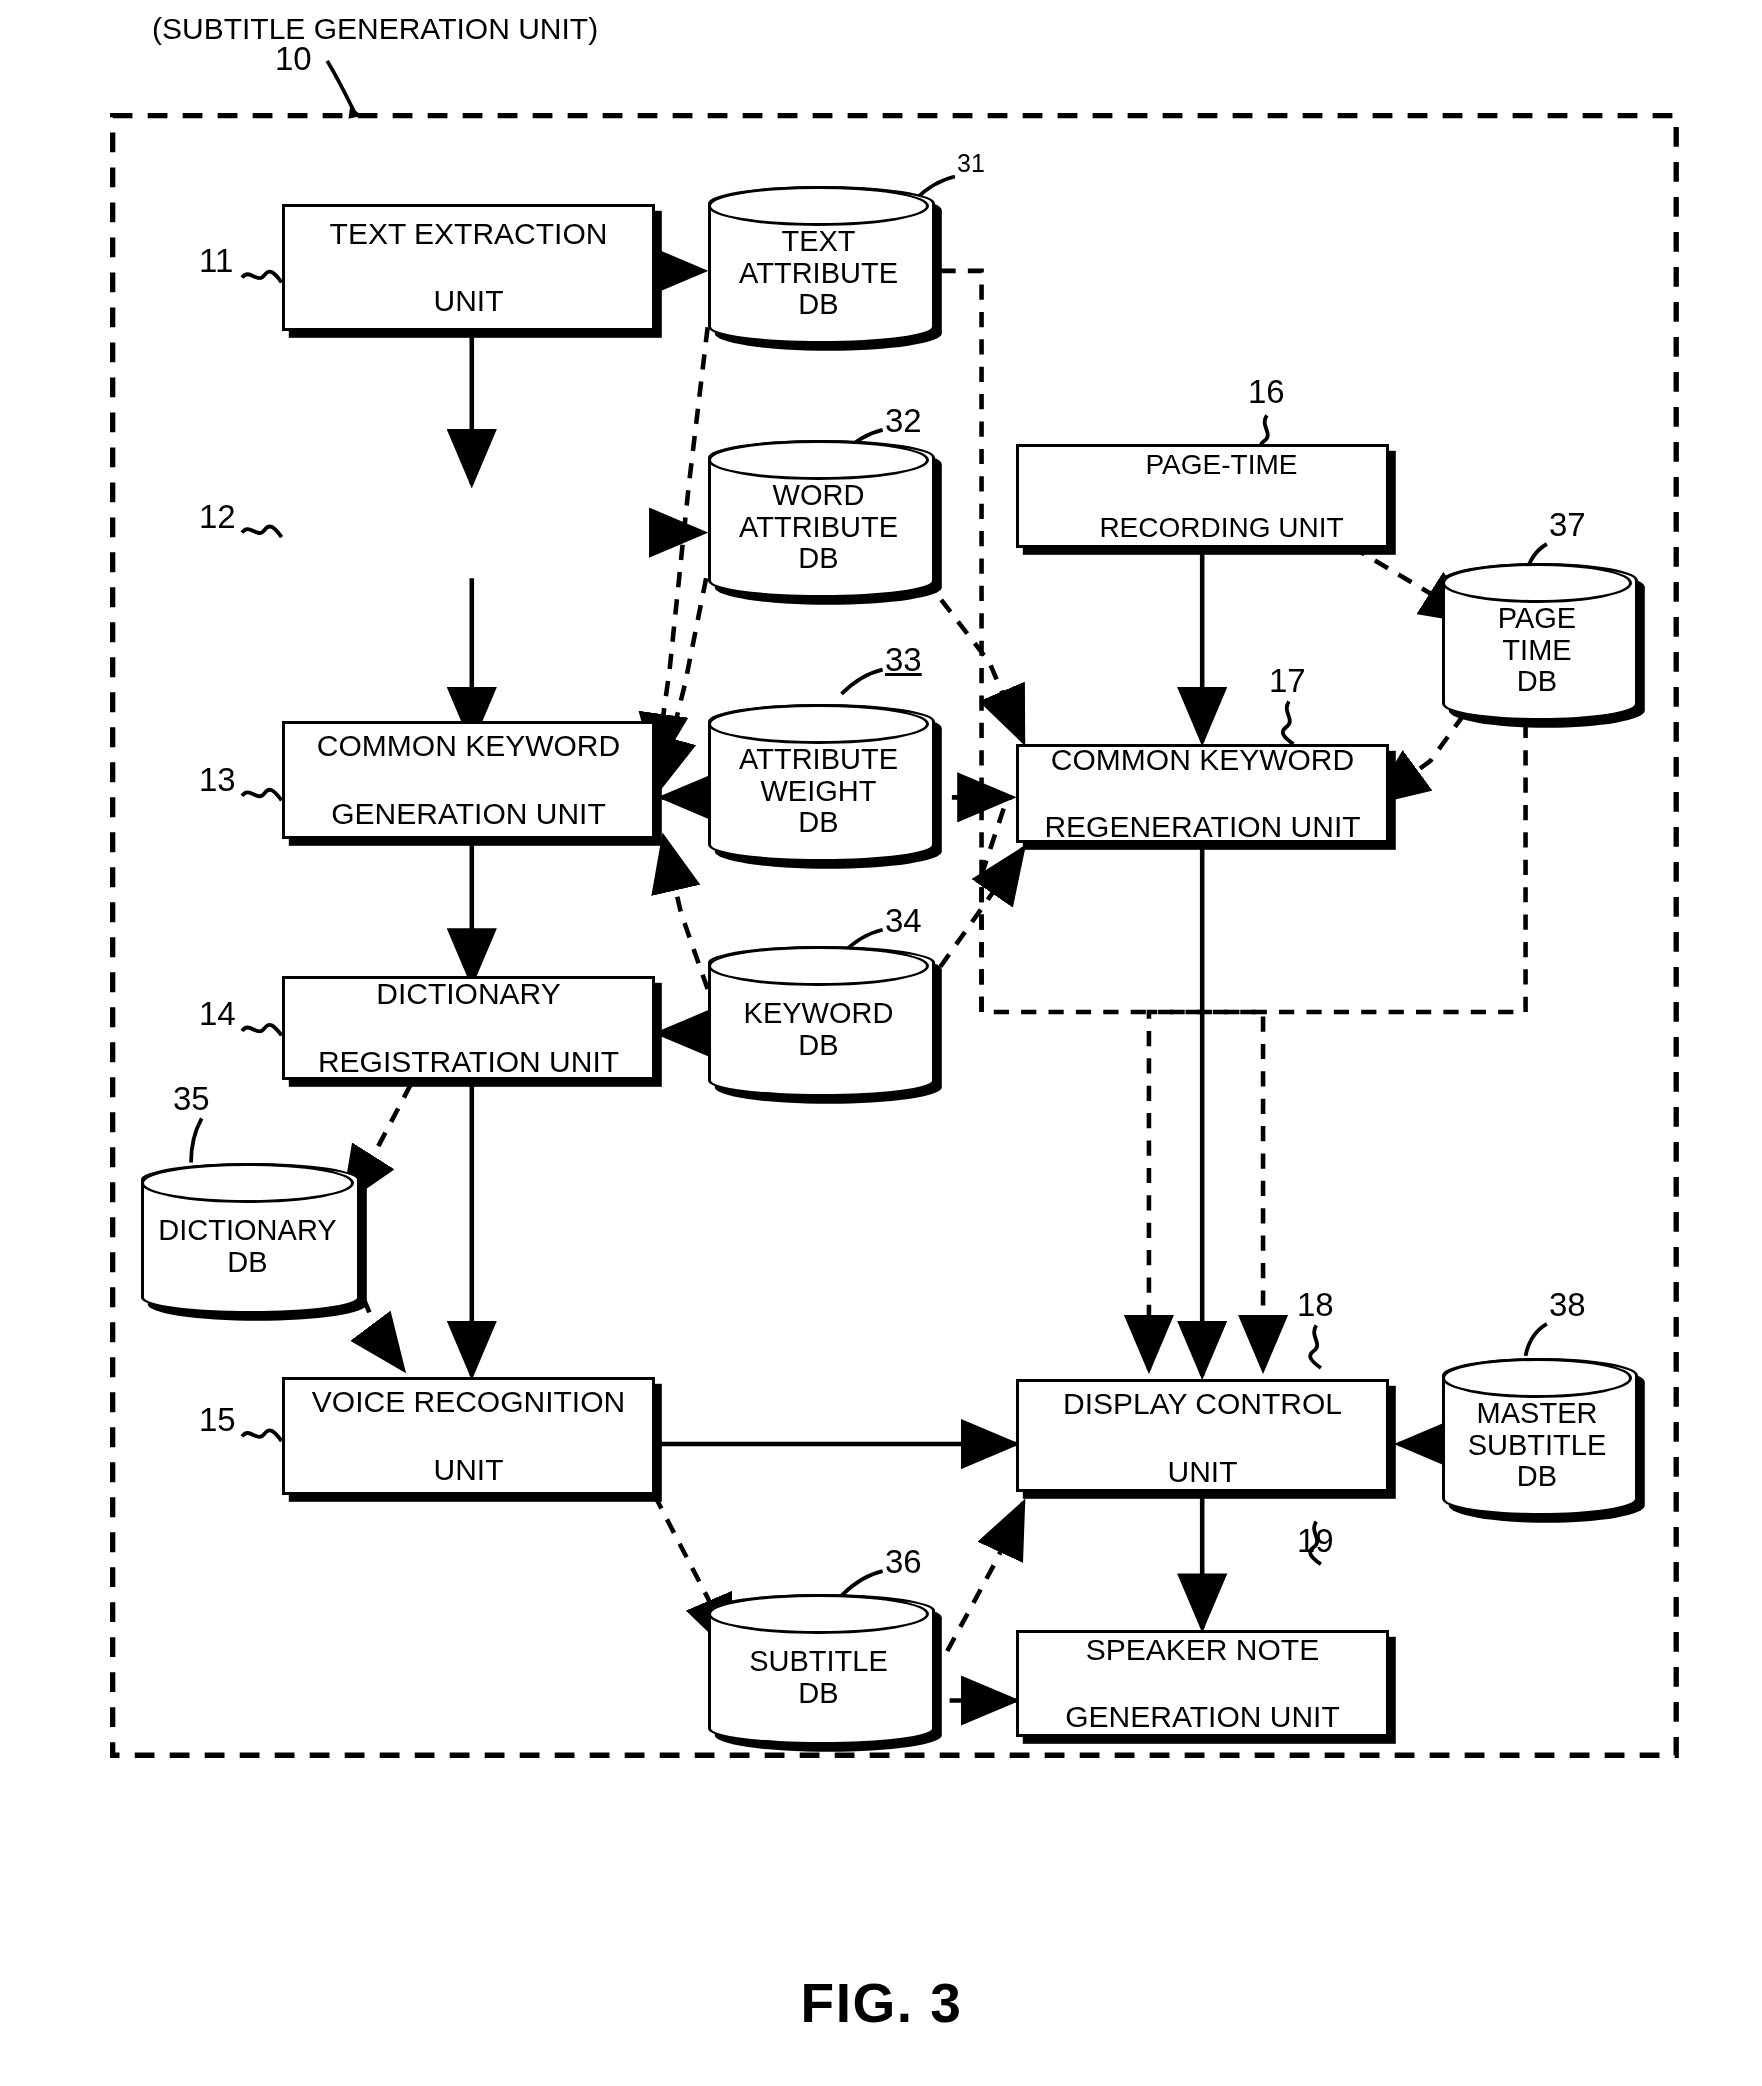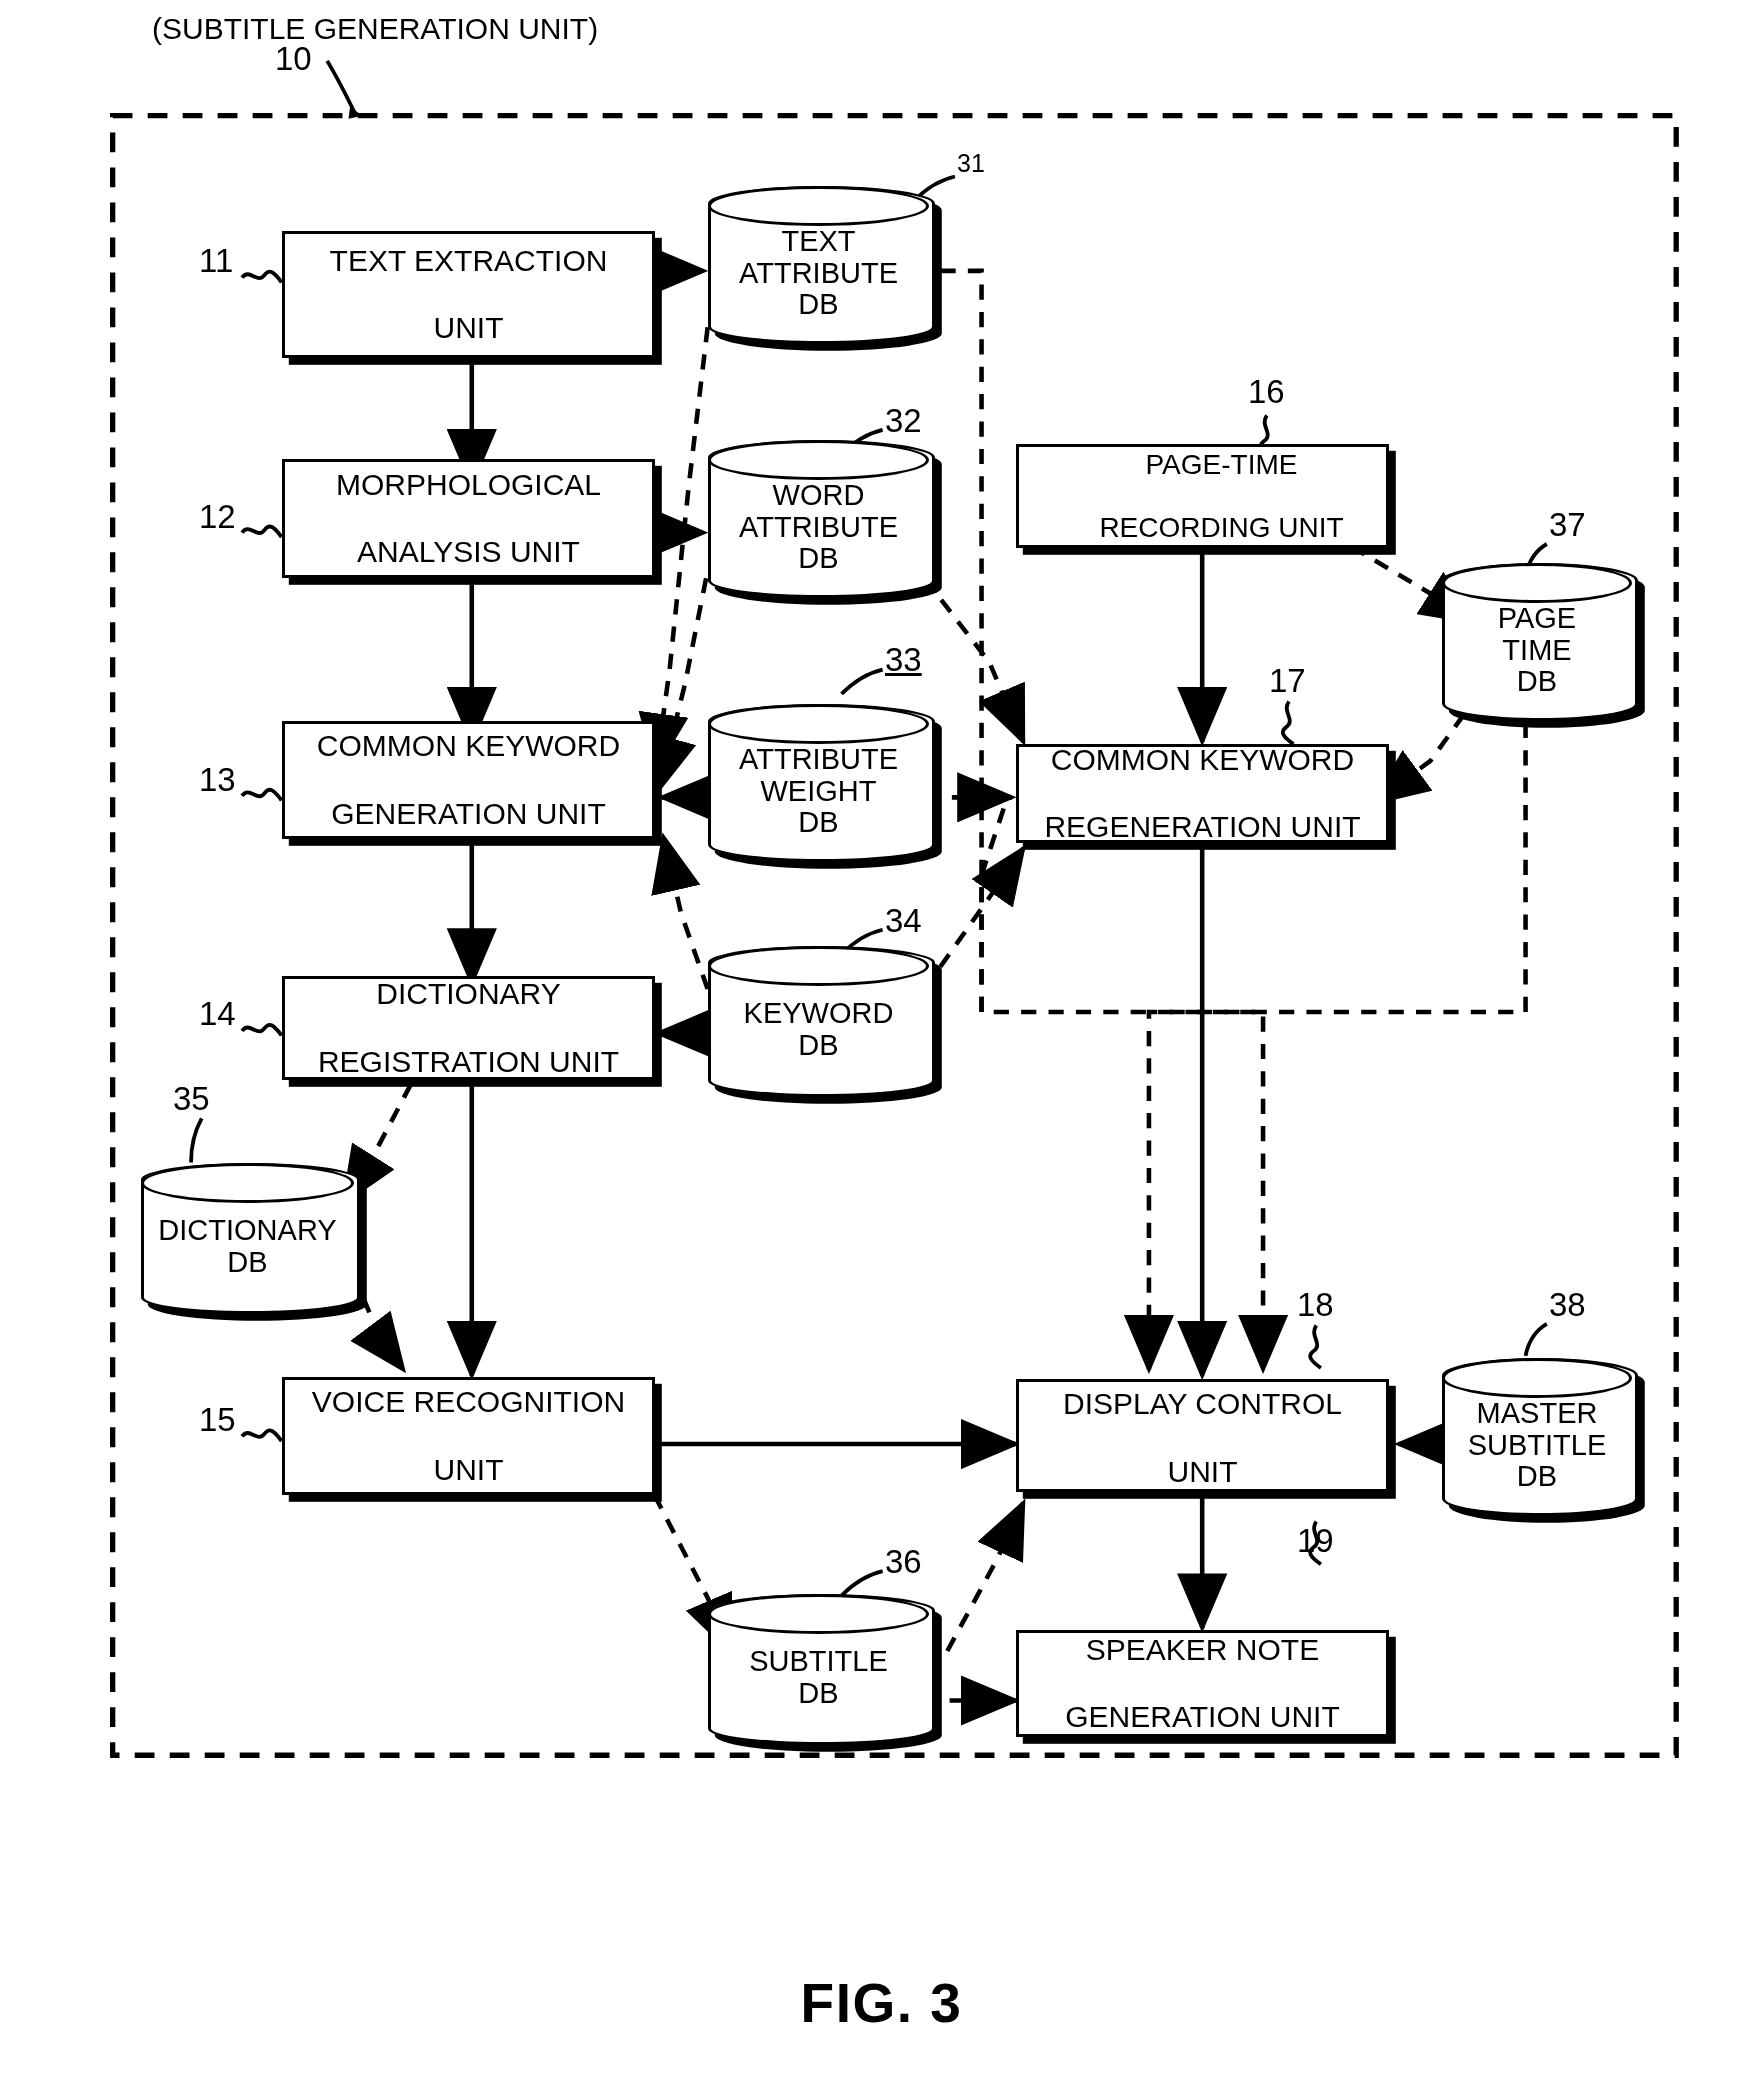--- a/index.html
+++ b/index.html
@@ -130,33 +130,27 @@
       <path d="M1245,2170 L1310,2050 L1345,1975" marker-end="url(#ah)"></path>
 
       <line x1="1248" y1="2235" x2="1335" y2="2235" marker-end="url(#ah)"></line>
 
       <line x1="1925" y1="1898" x2="1838" y2="1898" marker-end="url(#ah)"></line>
 
       <path d="M1290,1330 L1290,1150 L1320,1060"></path>
     </g>
   </svg>
 
-  <div class="pbox node" style="left:282px;top:204px;width:373px;height:127px;font-size:30px;margin-top:27px;">
+  <div class="pbox node" style="left:282px;top:204px;width:373px;height:127px;font-size:30px;">
     <span>
       <span>TEXT EXTRACTION</span><br>
       <span>UNIT</span>
     </span>
   </div>
 
-  <div class="pbox node" style="left:282px;top:459px;width:373px;height:119px;font-size:30px;">
-    <span>
-      <span>MORPHOLOGICAL</span><br>
-      <span>ANALYSIS UNIT</span>
-    </span>
-  </div>
 
   <div class="pbox node" style="left:282px;top:721px;width:373px;height:118px;font-size:30px;">
     <span>
       <span>COMMON KEYWORD</span><br>
       <span>GENERATION UNIT</span>
     </span>
   </div>
 
   <div class="pbox node" style="left:282px;top:976px;width:373px;height:104px;font-size:30px;">
     <span>

